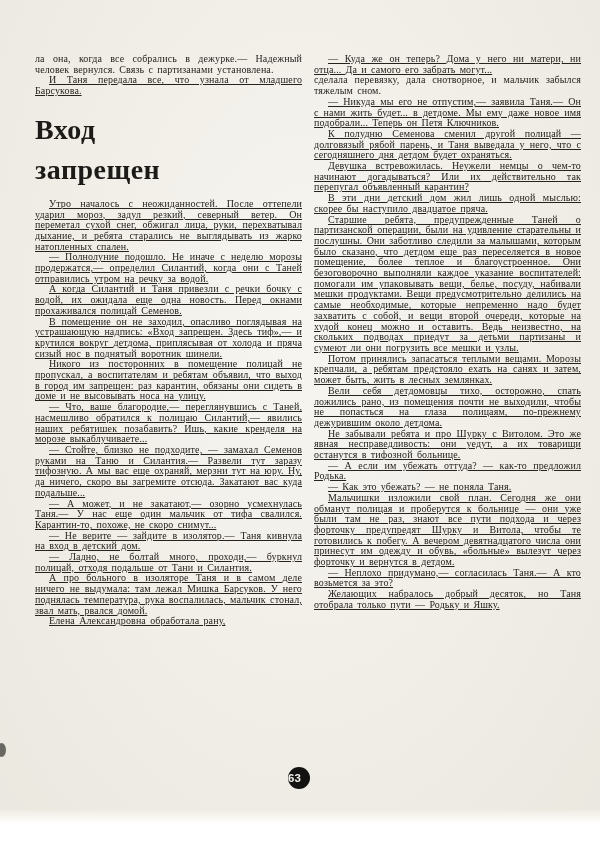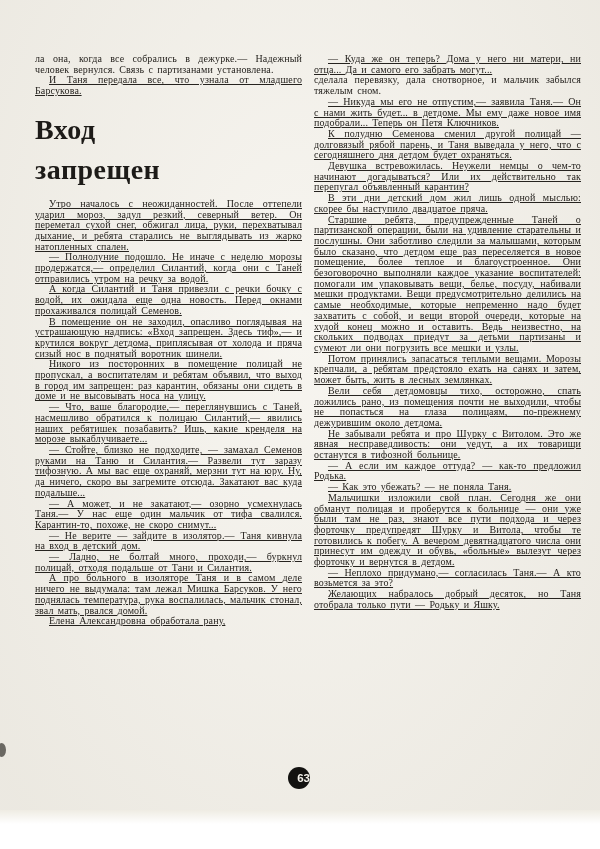--- a/index.html
+++ b/index.html
@@ -75,21 +75,21 @@
     top: 767px;
     width: 22px;
     height: 22px;
     border-radius: 50%;
     background: #131210;
     color: #f4f1ea;
     font-family: "Liberation Sans", sans-serif;
     font-size: 11.5px;
     font-weight: bold;
     line-height: 22px;
-    text-align: right;
+    text-align: left;
   }
 </style>
 </head>
 <body>
 
 <div class="scan">
   <div class="paper"></div>
   <div class="paper-edge"></div>
   <div class="smudge"></div>
 
@@ -123,21 +123,21 @@
         <p class="para indent">— Куда же он теперь? Дома у него ни матери, ни отца... Да и самого его забрать могут...</p>
         <p class="para">сделала перевязку, дала снотворное, и мальчик забылся тяжелым сном.</p>
         <p class="para indent">— Никуда мы его не отпустим,— заявила Таня.— Он с нами жить будет... в детдоме. Мы ему даже новое имя подобрали... Теперь он Петя Ключников.</p>
         <p class="para indent">К полудню Семенова сменил другой полицай — долговязый рябой парень, и Таня выведала у него, что с сегодняшнего дня детдом будет охраняться.</p>
         <p class="para indent">Девушка встревожилась. Неужели немцы о чем-то начинают догадываться? Или их действительно так перепугал объявленный карантин?</p>
         <p class="para indent">В эти дни детский дом жил лишь одной мыслью: скорее бы наступило двадцатое пряча.</p>
         <p class="para indent">Старшие ребята, предупрежденные Таней о партизанской операции, были на удивление старательны и послушны. Они заботливо следили за малышами, которым было сказано, что детдом еще раз переселяется в новое помещение, более теплое и благоустроенное. Они безоговорочно выполняли каждое указание воспитателей: помогали им упаковывать вещи, белье, посуду, набивали мешки продуктами. Вещи предусмотрительно делились на самые необходимые, которые непременно надо будет захватить с собой, и вещи второй очереди, которые на худой конец можно и оставить. Ведь неизвестно, на скольких подводах приедут за детьми партизаны и сумеют ли они погрузить все мешки и узлы.</p>
         <p class="para indent">Потом принялись запасаться теплыми вещами. Морозы крепчали, а ребятам предстояло ехать на санях и затем, может быть, жить в лесных землянках.</p>
         <p class="para indent">Вели себя детдомовцы тихо, осторожно, спать ложились рано, из помещения почти не выходили, чтобы не попасться на глаза полицаям, по-прежнему дежурившим около детдома.</p>
         <p class="para indent">Не забывали ребята и про Шурку с Витолом. Это же явная несправедливость: они уедут, а их товарищи останутся в тифозной больнице.</p>
-        <p class="para indent">— А если им каждое оттуда? — как-то предложил Родька.</p>
+        <p class="para indent">— А если им убежать оттуда? — как-то предложил Родька.</p>
         <p class="para indent">— Как это убежать? — не поняла Таня.</p>
         <p class="para indent">Мальчишки изложили свой план. Сегодня же они обманут полицая и проберутся к больнице — они уже были там не раз, знают все пути подхода и через форточку предупредят Шурку и Витола, чтобы те готовились к побегу. А вечером девятнадцатого числа они принесут им одежду и обувь, «больные» вылезут через форточку и вернутся в детдом.</p>
         <p class="para indent">— Неплохо придумано,— согласилась Таня.— А кто возьмется за это?</p>
         <p class="para indent">Желающих набралось добрый десяток, но Таня отобрала только пути — Родьку и Яшку.</p>
       </div>
   </div>
 
   <div class="page-number">63</div>
 </div>
 

